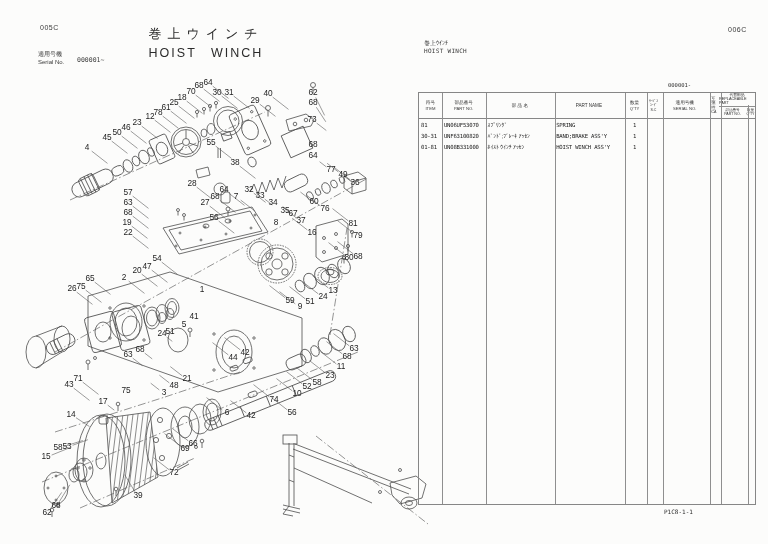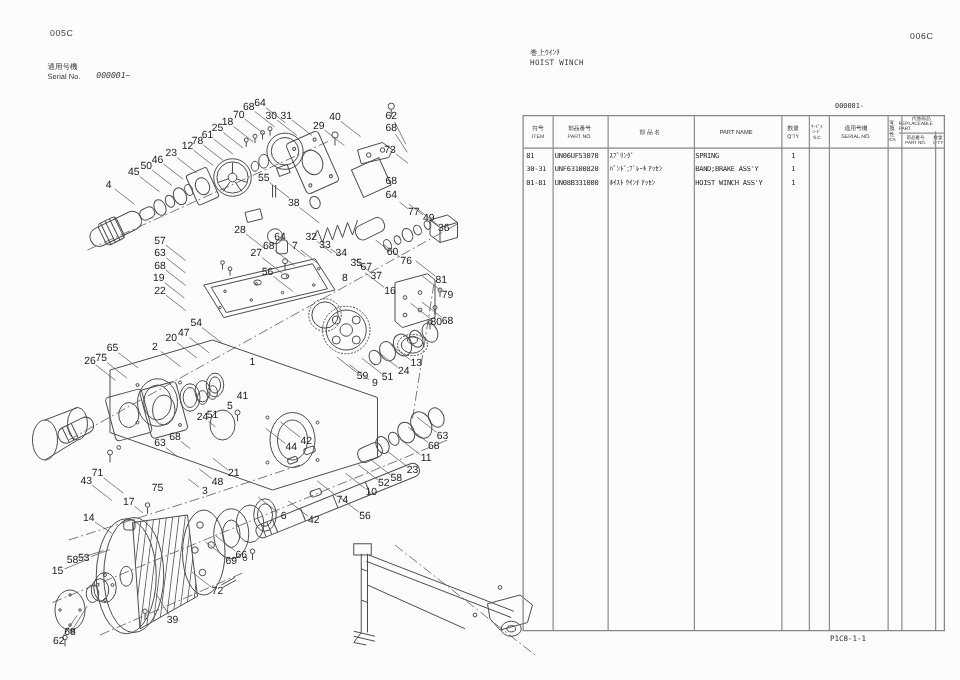--- a/index.html
+++ b/index.html
@@ -5,21 +5,21 @@
   html,body{margin:0;padding:0;background:#e8e8e8;}
   #stage{position:relative;width:768px;height:544px;background:#fcfcfb;overflow:hidden;
          font-family:"Liberation Sans",sans-serif;color:#2e2e2e;}
   .abs{position:absolute;}
   
   .pagecode{font-size:7px;letter-spacing:.5px;color:#3a3a3a;}
   .title-block{left:118px;top:25px;width:176px;text-align:center;}
   .title-jp{font-size:13px;letter-spacing:6px;color:#2b2b2b;white-space:nowrap;}
   .title-en{font-size:12.5px;letter-spacing:2px;word-spacing:9px;margin-top:3px;color:#2b2b2b;}
   .app-label{font-size:6px;line-height:7.5px;color:#3a3a3a;}
-  .serial-val{font-size:6.5px;font-family:"DejaVu Sans Mono",monospace;color:#3a3a3a;font-style:italic;}
+  .serial-val{font-size:6.5px;font-family:"DejaVu Sans Mono",monospace;color:#3a3a3a;}
   
   .rp-title{font-size:6px;line-height:7px;color:#3a3a3a;}
   .rp-title .mono{letter-spacing:.3px;}
   .mono{font-family:"DejaVu Sans Mono",monospace;}
   .serial-above{font-size:5.5px;}
   .footer-code{font-size:6px;}
   
   #ptable{left:418px;top:92px;width:338px;height:413px;border:1px solid #868686;box-sizing:border-box;}
   #thead{position:absolute;left:0;top:0;right:0;height:26px;border-bottom:1px solid #868686;display:flex;box-sizing:border-box;}
   .hc{display:flex;flex-direction:column;align-items:center;justify-content:center;text-align:center;
@@ -535,20 +535,24 @@
         <text x="47" y="513">62</text>
         <text x="56" y="506">68</text>
         <text x="138" y="496">39</text>
         <text x="185" y="449">69</text>
         <text x="193" y="444">66</text>
         <text x="174" y="473">72</text>
       </g>
   </svg>
 
   <div class="abs pagecode" style="left:40px;top:24px;">005C</div>
+  <div class="abs title-block">
+    <div class="title-jp">巻上ウインチ</div>
+    <div class="title-en">HOIST WINCH</div>
+  </div>
   <div class="abs app-label" style="left:38px;top:51px;">
     <div>適用号機</div>
     <div>Serial No.</div>
   </div>
   <div class="abs serial-val" style="left:77px;top:56px;">000001~</div>
 
   <div class="abs rp-title" style="left:424px;top:40px;">
     <div>巻上ｳｲﾝﾁ</div>
     <div class="mono">HOIST WINCH</div>
   </div>

